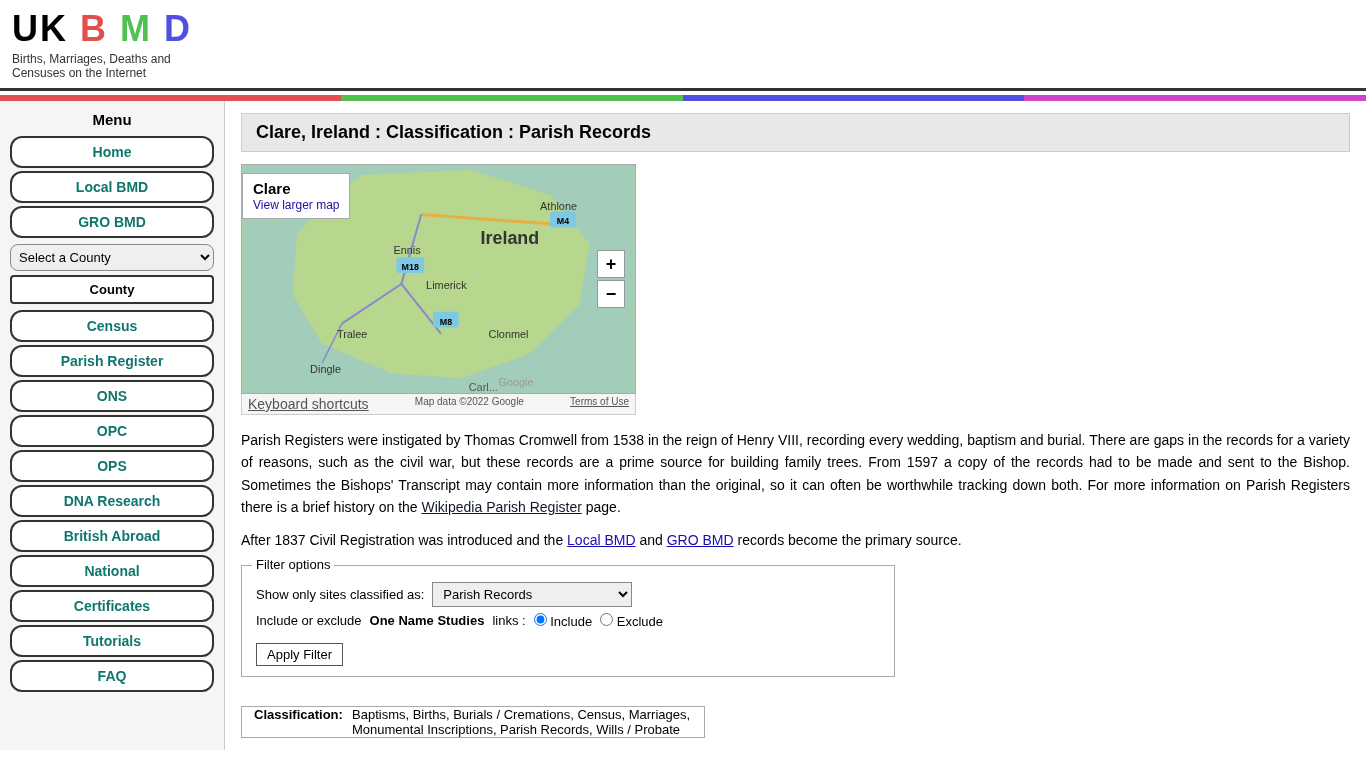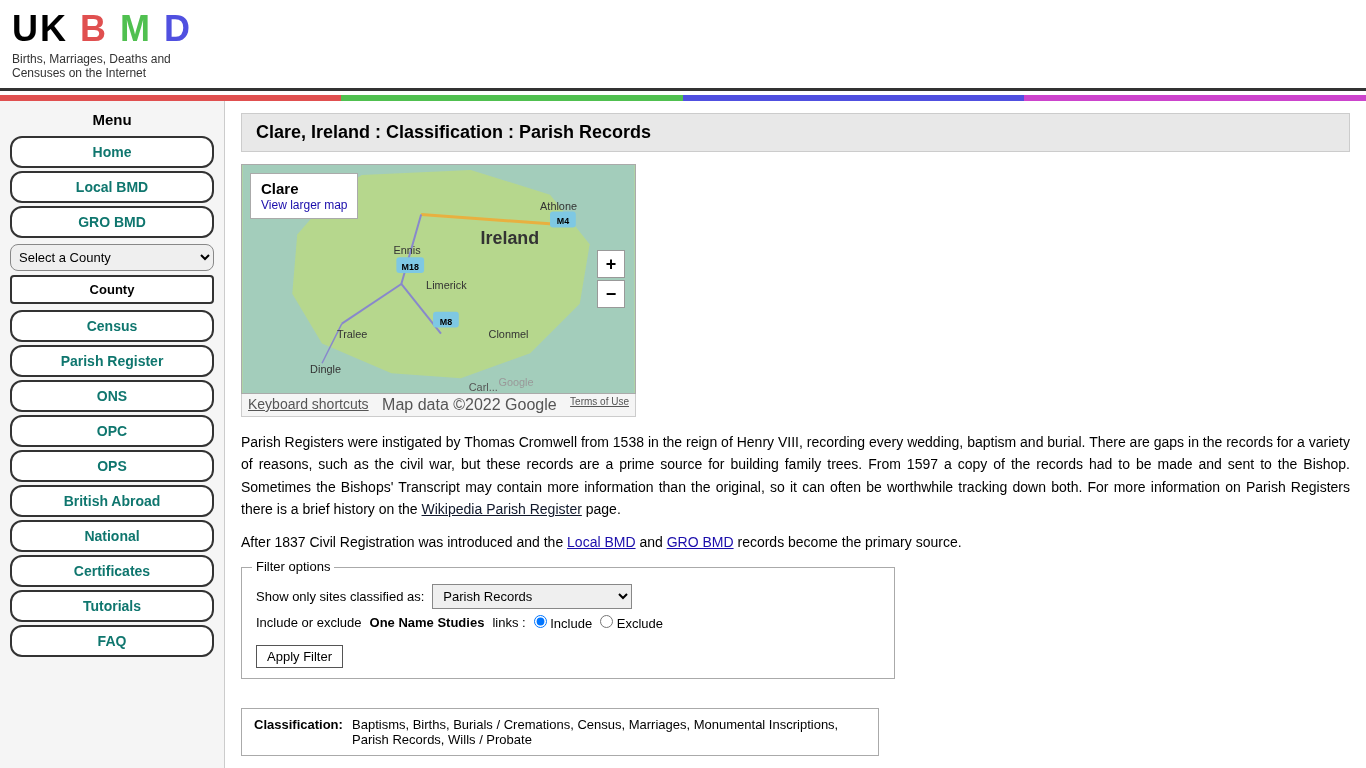--- a/index.html
+++ b/index.html
@@ -73,21 +73,21 @@
       width: 395px;
       height: 230px;
       border: 1px solid #aaa;
       background: #b8d9a0;
       position: relative;
       overflow: hidden;
     }
     #map-info-box {
       position: absolute;
       top: 8px;
-      left: 8px;
+      left: 0;
       background: #fff;
       padding: 6px 10px;
       border: 1px solid #aaa;
       font-size: 13px;
     }
     #map-info-box .map-place { font-size: 15px; font-weight: bold; }
     #map-info-box a { color: #1a0dab; font-size: 12px; text-decoration: none; }
 
     
     #map-svg { width: 100%; height: 100%; }
@@ -157,22 +157,22 @@
       padding: 3px 10px;
       background: #fff;
       border: 1px solid #555;
       font-size: 13px;
       cursor: pointer;
     }
 
     
     #classification-box {
       border: 1px solid #aaa;
-      padding: 8px 12px;
-      width: 638px;
+      padding: 0 12px;
+      width: 464px;
       font-size: 13px;
       display: flex;
       gap: 8px;
     }
     #classification-label { font-weight: bold; min-width: 90px; }
 
     
     input[type="radio"] { cursor: pointer; }
   </style>
 </head>
@@ -207,20 +207,21 @@
     <div class="county-select-wrapper">
       <select id="county-select"><option>Select a County</option><option>Antrim</option><option>Armagh</option><option>Carlow</option><option>Cavan</option><option>Clare</option><option>Cork</option><option>Donegal</option><option>Down</option><option>Dublin</option><option>Fermanagh</option><option>Galway</option><option>Kerry</option><option>Kildare</option><option>Kilkenny</option><option>Laois</option><option>Leitrim</option><option>Limerick</option><option>Londonderry</option><option>Longford</option><option>Louth</option><option>Mayo</option><option>Meath</option><option>Monaghan</option><option>Offaly</option><option>Roscommon</option><option>Sligo</option><option>Tipperary</option><option>Tyrone</option><option>Waterford</option><option>Westmeath</option><option>Wexford</option><option>Wicklow</option></select>
       <button id="county-btn">County</button>
     </div>
 
   <button class="nav-btn">Census</button>
       <button class="nav-btn">Parish Register</button>
       <button class="nav-btn">ONS</button>
       <button class="nav-btn">OPC</button>
       <button class="nav-btn">OPS</button>
+      <button class="nav-btn">DNA Research</button>
       <button class="nav-btn">British Abroad</button>
       <button class="nav-btn">National</button>
       <button class="nav-btn">Certificates</button>
       <button class="nav-btn">Tutorials</button>
       <button class="nav-btn">FAQ</button>
     </div>
 
   <div id="content">
 
     <div id="page-heading">Clare, Ireland : Classification : Parish Records</div>
@@ -271,21 +272,21 @@
         </div>
 
         
         <div class="map-zoom">
           <button>+</button>
           <button>−</button>
         </div>
       </div>
       <div id="map-attribution">
         <a href="#" style="color:#555;font-size:14px;">Keyboard shortcuts</a>
-        <span style="font-size:16px;">Map data ©2022 Google</span>
+        <span style="font-size:10px;">Map data ©2022 Google</span>
         <a href="#" style="color:#555;font-size:10px;">Terms of Use</a>
       </div>
     </div>
 
     <div id="description">
       <p style="margin-bottom:10px;">
         Parish Registers were instigated by Thomas Cromwell from 1538 in the reign of Henry VIII, recording every wedding, baptism and burial. There are gaps in the records for a variety of reasons, such as the civil war, but these records are a prime source for building family trees. From 1597 a copy of the records had to be made and sent to the Bishop. Sometimes the Bishops' Transcript may contain more information than the original, so it can often be worthwhile tracking down both. For more information on Parish Registers there is a brief history on the
         <a href="#">Wikipedia Parish Register</a> page.
       </p>
       <p>

